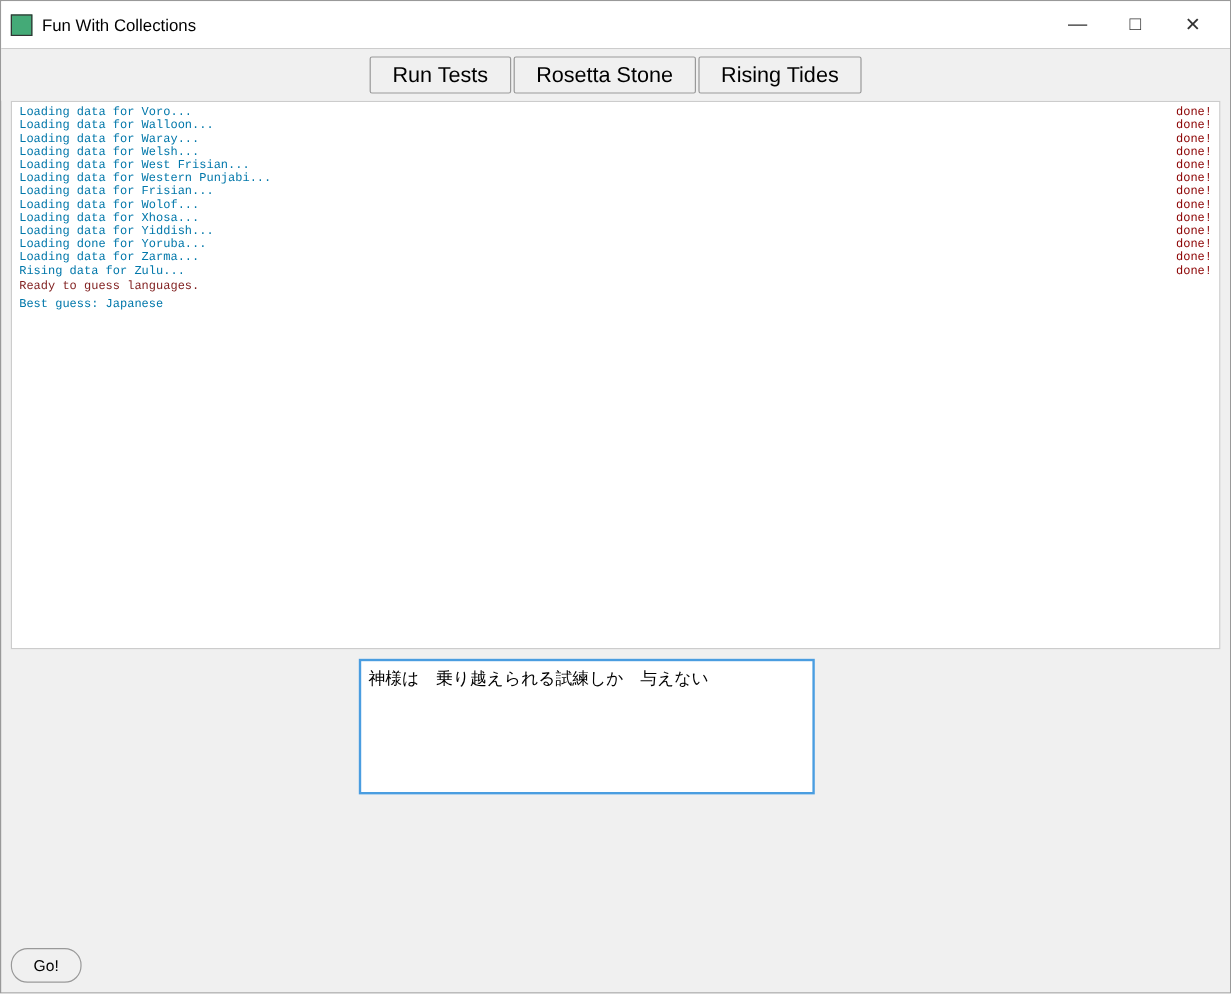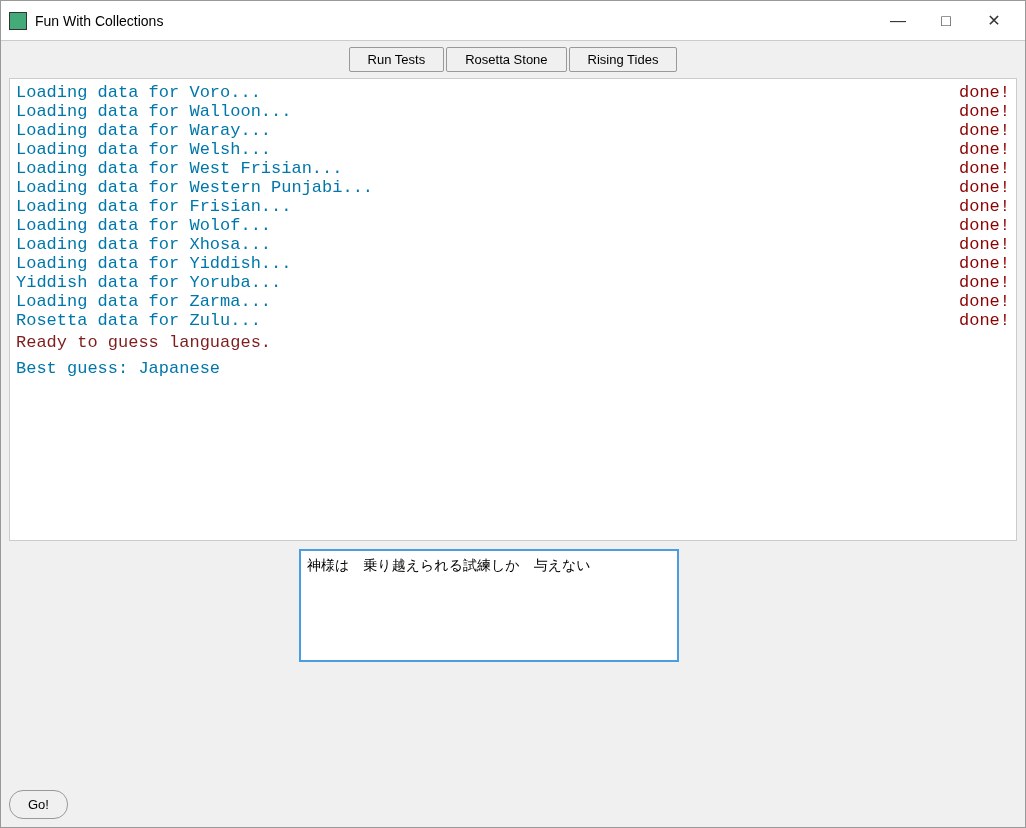--- a/index.html
+++ b/index.html
@@ -70,41 +70,41 @@
       padding: 6px 8px;
       background: #f0f0f0;
       flex-shrink: 0;
     }
 
     .toolbar-btn {
       padding: 4px 18px;
       border: 1px solid #999;
       background: #f0f0f0;
       cursor: pointer;
-      font-size: 13px;
+      font-size: 18px;
       border-radius: 2px;
     }
 
     .main-content {
       flex: 1;
       display: flex;
       flex-direction: column;
       padding: 0 8px 8px 8px;
       gap: 8px;
       overflow: hidden;
     }
 
     .log-panel {
       flex: 1;
       background: #fff;
       border: 1px solid #ccc;
       overflow-y: scroll;
       padding: 4px 6px;
       font-family: 'Courier New', Courier, monospace;
-      font-size: 17px;
+      font-size: 10px;
       position: relative;
     }
 
     .log-line {
       white-space: pre;
       line-height: 1.5;
     }
     .log-ready { color: #7f1d1d; }
     .log-guess { color: #0077aa; }
 
@@ -206,29 +206,29 @@
         </div>
         <div class="log-line-row">
           <span class="log-lang">Loading data for Xhosa...</span>
           <span class="log-status">done!</span>
         </div>
         <div class="log-line-row">
           <span class="log-lang">Loading data for Yiddish...</span>
           <span class="log-status">done!</span>
         </div>
         <div class="log-line-row">
-          <span class="log-lang">Yiddish data for Yoruba...</span>
+          <span class="log-lang">Loading done for Yoruba...</span>
           <span class="log-status">done!</span>
         </div>
         <div class="log-line-row">
           <span class="log-lang">Loading data for Zarma...</span>
           <span class="log-status">done!</span>
         </div>
         <div class="log-line-row">
-          <span class="log-lang">Rosetta data for Zulu...</span>
+          <span class="log-lang">Rising data for Zulu...</span>
           <span class="log-status">done!</span>
         </div>
         <div class="log-line log-ready"></div>
         <div class="log-line"></div>
         <div class="log-line log-ready">Ready to guess languages.</div>
         <div class="log-line log-guess">Best guess: Japanese</div>
       </div>
 
     <div class="bottom-panel">
       <textarea class="input-textarea" id="text-input" style="">神様は　乗り越えられる試練しか　与えない</textarea>

